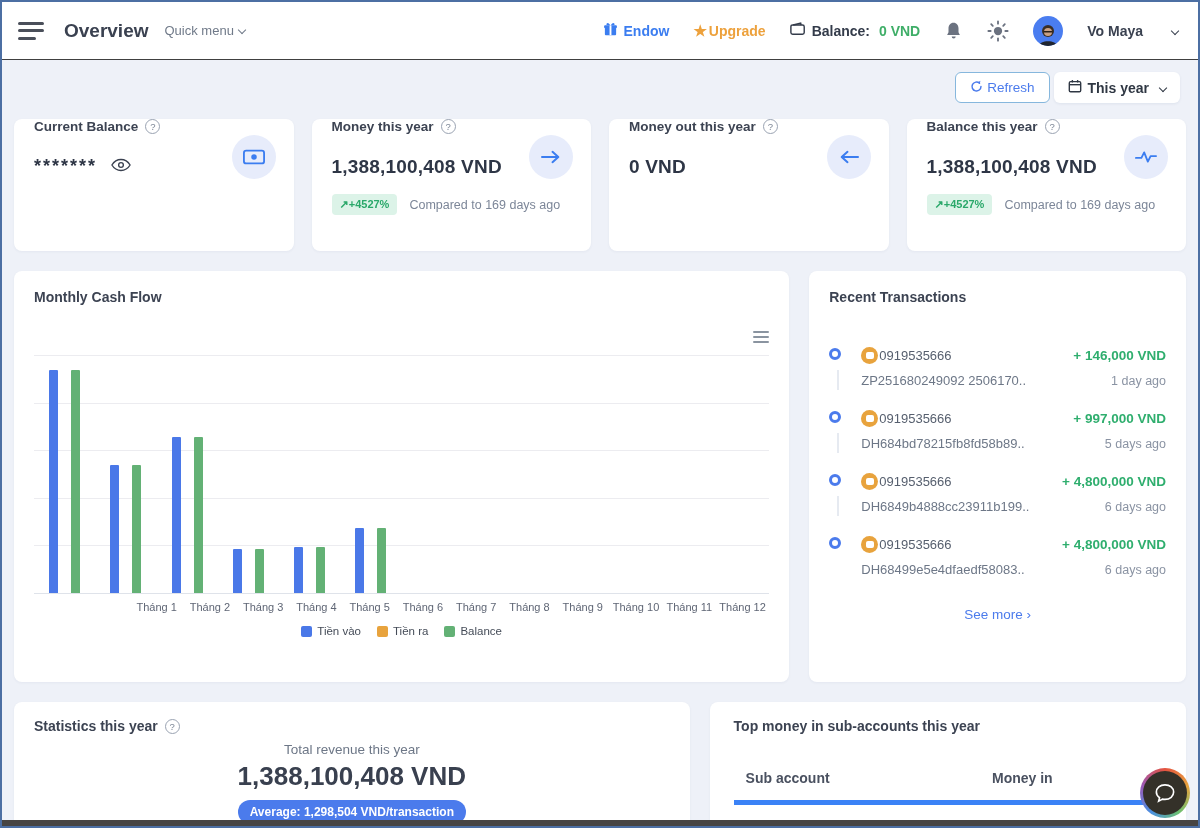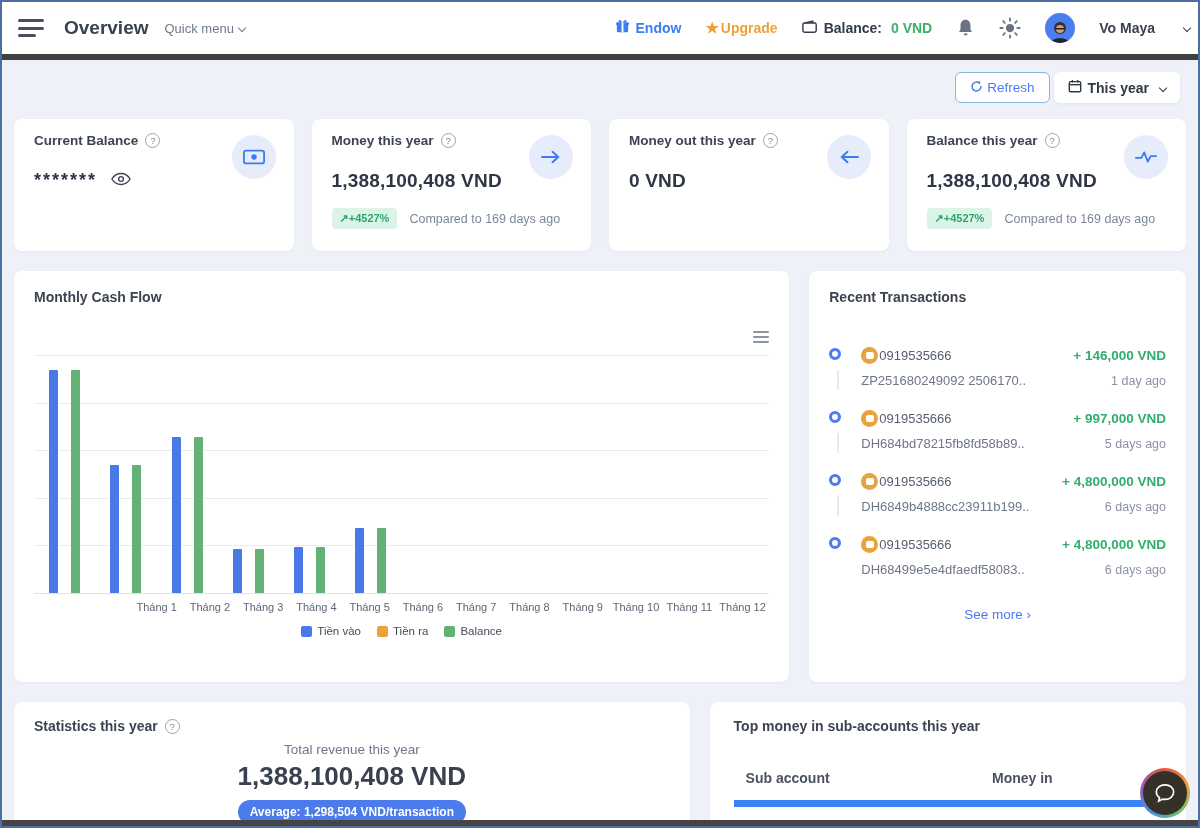--- a/index.html
+++ b/index.html
@@ -1,21 +1,21 @@
 <!DOCTYPE html>
 <html><head>
 <meta charset="utf-8">
 <style>
   * { margin:0; padding:0; box-sizing:border-box; }
   html,body { width:1200px; height:828px; }
   body { font-family:"Liberation Sans", sans-serif; background:#eef1f8; overflow:hidden; }
   .page { position:relative; width:1200px; height:828px; border:2px solid #4c6fa3; background:#eef1f8; overflow:hidden; }
 
   
-  .header { height:58px; background:#fff; display:flex; align-items:center; padding:0 8px 0 16px; border-bottom:6px solid #404040; }
+  .header { height:58px; background:#fff; display:flex; align-items:center; padding:0 20px 0 16px; border-bottom:1px solid #404040; }
   .burger { width:26px; height:18px; display:flex; flex-direction:column; justify-content:space-between; cursor:pointer; }
   .burger span { height:3px; border-radius:2px; background:#4a4f5a; }
   .burger span:nth-child(3){ width:70%; }
   .page-title { font-size:19px; font-weight:bold; color:#3a4150; margin-left:20px; }
   .quick-menu { font-size:13px; color:#707a89; margin-left:16px; cursor:pointer; }
   .hright { margin-left:auto; display:flex; align-items:center; gap:24px; }
   .hlink { display:flex; align-items:center; gap:6px; font-size:14px; cursor:pointer; }
   .endow { color:#3b7df0; font-weight:600; }
   .upgrade { color:#eda13c; font-weight:600; gap:2px; }
   .star { color:#eda13c; font-size:15px; }
@@ -27,21 +27,21 @@
   .user-name { font-size:14px; font-weight:600; color:#3a4150; }
   .chev { display:inline-block; width:6px; height:6px; border-right:1.6px solid currentColor; border-bottom:1.6px solid currentColor; transform:rotate(45deg); margin-left:5px; vertical-align:2px; }
 
   
   .content { padding:12px 12px 0 12px; }
   .toolbar { display:flex; justify-content:flex-end; gap:4px; padding-right:6px; }
   .btn-refresh { display:flex; align-items:center; gap:4px; background:#fff; border:1px solid #86b7dd; color:#4b7bec; font-size:13.5px; padding:6px 14px; border-radius:6px; cursor:pointer; }
   .btn-period { display:flex; align-items:center; gap:6px; background:#fff; border:none; color:#2f3743; font-size:14px; font-weight:600; padding:7px 14px; border-radius:6px; box-shadow:0 1px 3px rgba(40,60,100,.08); cursor:pointer; }
 
   .cards-row { display:flex; gap:18px; margin-top:16px; }
-  .stat-card { background:#fff; border-radius:8px; flex:1; height:132px; padding:14px 20px; box-shadow:0 1px 3px rgba(40,60,100,.05); position:relative; }
+  .stat-card { background:#fff; border-radius:8px; flex:1; height:132px; padding:0 20px; box-shadow:0 1px 3px rgba(40,60,100,.05); position:relative; }
   .card-title-row { display:flex; align-items:center; gap:7px; }
   .card-title { font-size:13.5px; font-weight:bold; color:#3c4352; }
   .qmark { width:15px; height:15px; border:1.2px solid #9aa3b2; border-radius:50%; color:#7a8494; font-size:9.5px; display:flex; align-items:center; justify-content:center; cursor:pointer; }
   .icon-circle { position:absolute; top:16px; right:18px; width:44px; height:44px; border-radius:50%; background:#e7ecfb; display:flex; align-items:center; justify-content:center; cursor:pointer; }
   .card-value { font-size:19px; font-weight:bold; color:#2e3646; margin-top:22px; letter-spacing:.2px; }
   .masked-row { display:flex; align-items:center; gap:14px; margin-top:22px; }
   .masked { font-size:18px; font-weight:bold; color:#2e3646; letter-spacing:2px; }
   .badge-row { display:flex; align-items:center; gap:12px; margin-top:16px; }
   .badge-green { background:#dcf3e8; color:#2aa86a; font-size:11px; font-weight:600; padding:4px 8px; border-radius:4px; }
   .compare { font-size:12.5px; color:#7c8698; }
@@ -88,21 +88,21 @@
   .tx-time { font-size:12.5px; color:#8a93a3; }
   .see-more { text-align:center; font-size:13.5px; color:#4b7bec; margin-top:8px; cursor:pointer; }
 
   .bottom-row { display:flex; gap:20px; margin-top:20px; }
   .stats-card { width:678px; height:160px; padding:16px 20px; }
   .stats-center { display:flex; flex-direction:column; align-items:center; margin-top:8px; }
   .stats-label { font-size:13.5px; color:#6d7787; }
   .stats-value { font-size:26px; font-weight:bold; color:#39404f; margin-top:4px; }
   .pill-blue { background:#4b7bec; color:#fff; font-size:12px; font-weight:bold; padding:5px 12px; border-radius:12px; margin-top:8px; }
   .sub-card { width:478px; height:160px; padding:16px 24px; }
-  .sub-head { display:flex; margin-top:36px; padding-bottom:14px; border-bottom:7px solid #3b82f6; }
+  .sub-head { display:flex; margin-top:36px; padding-bottom:14px; border-bottom:5px solid #3b82f6; }
   .sub-col1 { flex:1; font-size:14px; font-weight:bold; color:#4a5160; padding-left:12px; }
   .sub-col2 { width:170px; font-size:14px; font-weight:bold; color:#4a5160; }
 
   
   .chat-fab { position:absolute; right:8px; bottom:8px; width:50px; height:50px; border-radius:50%; padding:3px;
     background:conic-gradient(#e5533f,#e8a33d,#6cc070,#4a90e2,#9b59b6,#e5533f); cursor:pointer; }
   .chat-inner { width:44px; height:44px; border-radius:50%; background:#343129; display:flex; align-items:center; justify-content:center; }
 
   .bottom-strip { position:absolute; left:0; right:0; bottom:0; height:6px; background:#474543; }
 </style>

